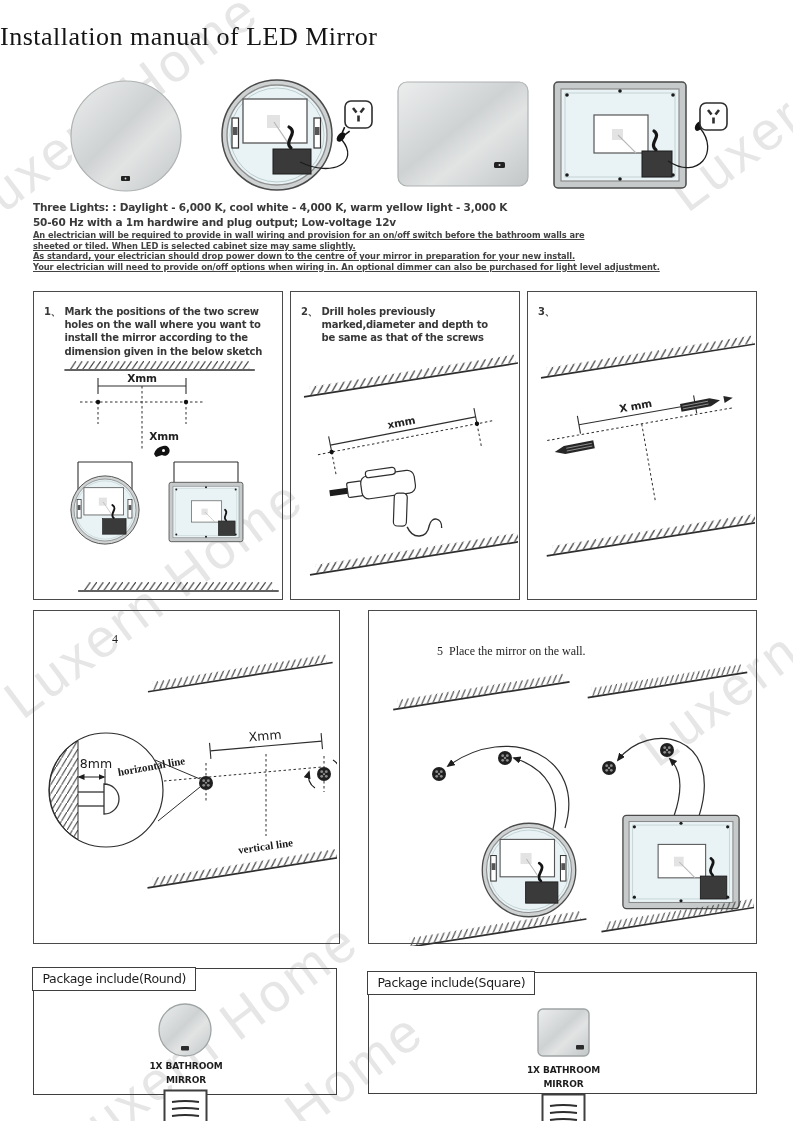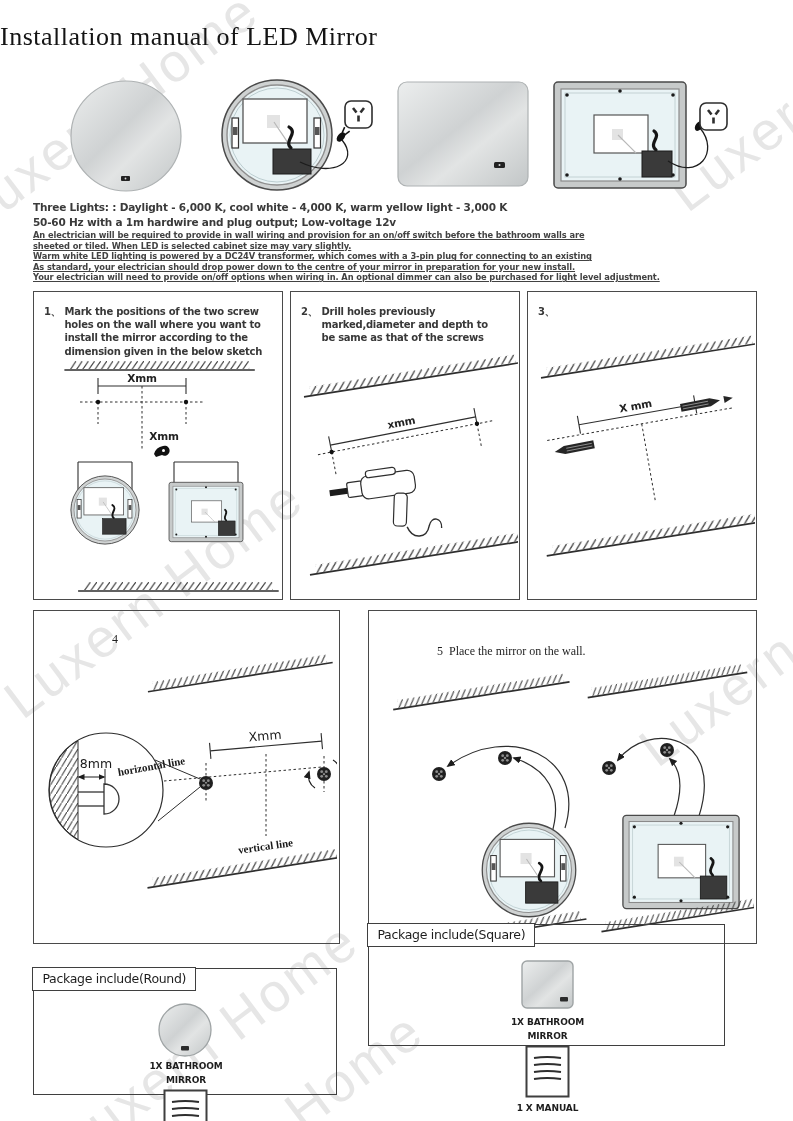--- a/index.html
+++ b/index.html
@@ -33,21 +33,21 @@
   .b4 .serifstep{padding:20px 22px 0 78px;}
   .b5 .serifstep{padding:32px 40px 0 68px;}
   .diag{display:block;}
   
   .dl{font:700 10.5px "DejaVu Sans",sans-serif;fill:#222;letter-spacing:-.2px;}
   .dl2{font:400 12.5px "DejaVu Sans",sans-serif;fill:#1a1a1a;}
   .dlserif{font:700 11px "Liberation Serif",serif;fill:#1a1a1a;}
   
   .pkgbox{position:absolute;z-index:1;border:1.6px solid #3f3f3f;background:transparent;box-sizing:border-box;}
   .p1{left:33px;top:968px;width:304px;height:127px;}
-  .p2{left:368px;top:924px;width:357px;height:122px;padding-left:19px;}
+  .p2{left:368px;top:972px;width:389px;height:122px;padding-left:19px;}
   .pkgtitle{position:absolute;top:-1.6px;left:-1.6px;border:1.6px solid #3f3f3f;background:#fff;
             padding:3px 9px 4px;font:400 12.5px "DejaVu Sans",sans-serif;color:#1d1d1d;letter-spacing:-.3px;}
   .pkgitems{position:absolute;left:8px;right:6px;top:32px;display:flex;justify-content:space-between;flex-direction:column;}
   .pitem{display:flex;flex-direction:column;align-items:center;gap:1px;}
   .picon{height:58px;display:flex;align-items:center;justify-content:center;}
   .plabel{font:700 9px/1.5 "DejaVu Sans",sans-serif;color:#1d1d1d;letter-spacing:-.1px;text-align:center;}
 </style>
 </head>
 <body>
 
@@ -158,22 +158,21 @@
     <use href="#sback" transform="translate(592,69)"></use>
     <path d="M640,95 C670,115 692,86 672,62" fill="none" stroke="#1c1c1c" stroke-width="1.3"></path>
     <use href="#plug" transform="translate(671,60) rotate(-55)"></use>
     <use href="#outlet" transform="translate(672,37)"></use>
   </svg>
 
   <div class="intro">
     <div class="hl">Three Lights: : Daylight - 6,000 K, cool white - 4,000 K, warm yellow light - 3,000 K</div>
     <div class="hl">50-60 Hz with a 1m hardwire and plug output; Low-voltage 12v</div>
     <div class="note">An electrician will be required to provide in wall wiring and provision for an on/off switch before the bathroom walls are</div>
-    <div class="note">sheeted or tiled. When LED is selected cabinet size may vary slightly.</div>
-    <div class="note">Warm white LED lighting is powered by a DC24V transformer, which comes with a 3-pin plug for connecting to an existing</div>
+    <div class="note">sheeted or tiled. When LED is selected cabinet size may same slightly.</div>
     <div class="note">As standard, your electrician should drop power down to the centre of your mirror in preparation for your new install.</div>
     <div class="note">Your electrician will need to provide on/off options when wiring in. An optional dimmer can also be purchased for light level adjustment.</div>
   </div>
 
   <div class="stepbox b1">
     <div class="steptext">
       <span class="num">1、</span>
       <span>Mark the positions of the two screw holes on the wall where you want to install the mirror according to the dimension given in the below sketch</span>
     </div>
     <svg class="diag" width="247" height="238">

